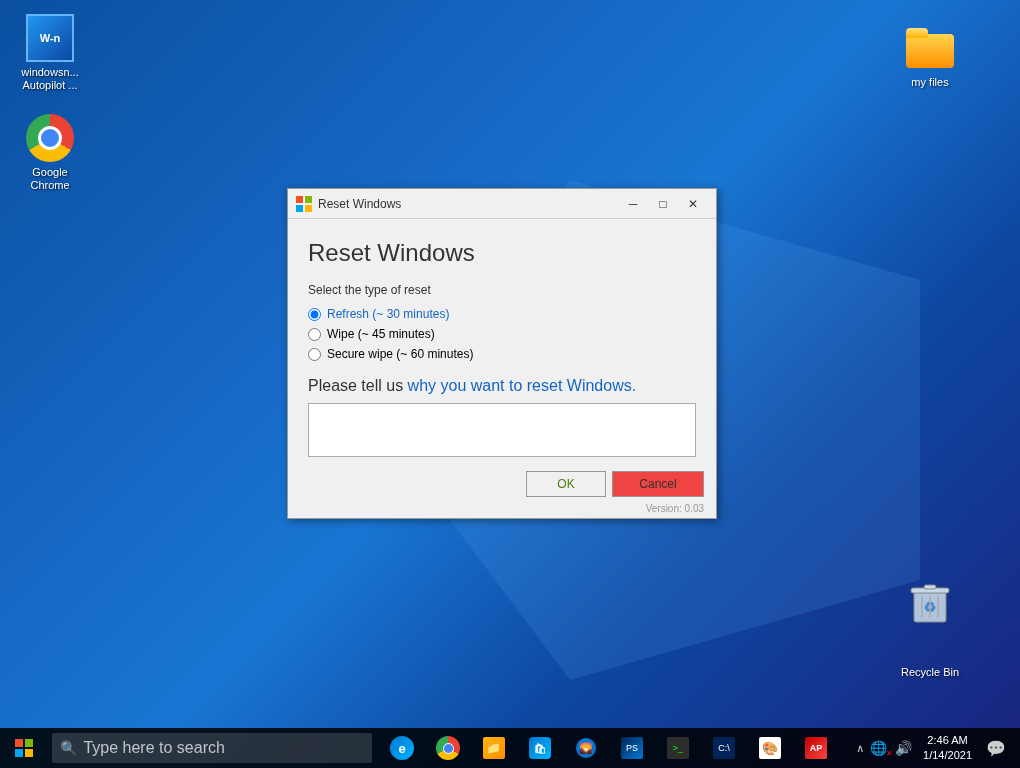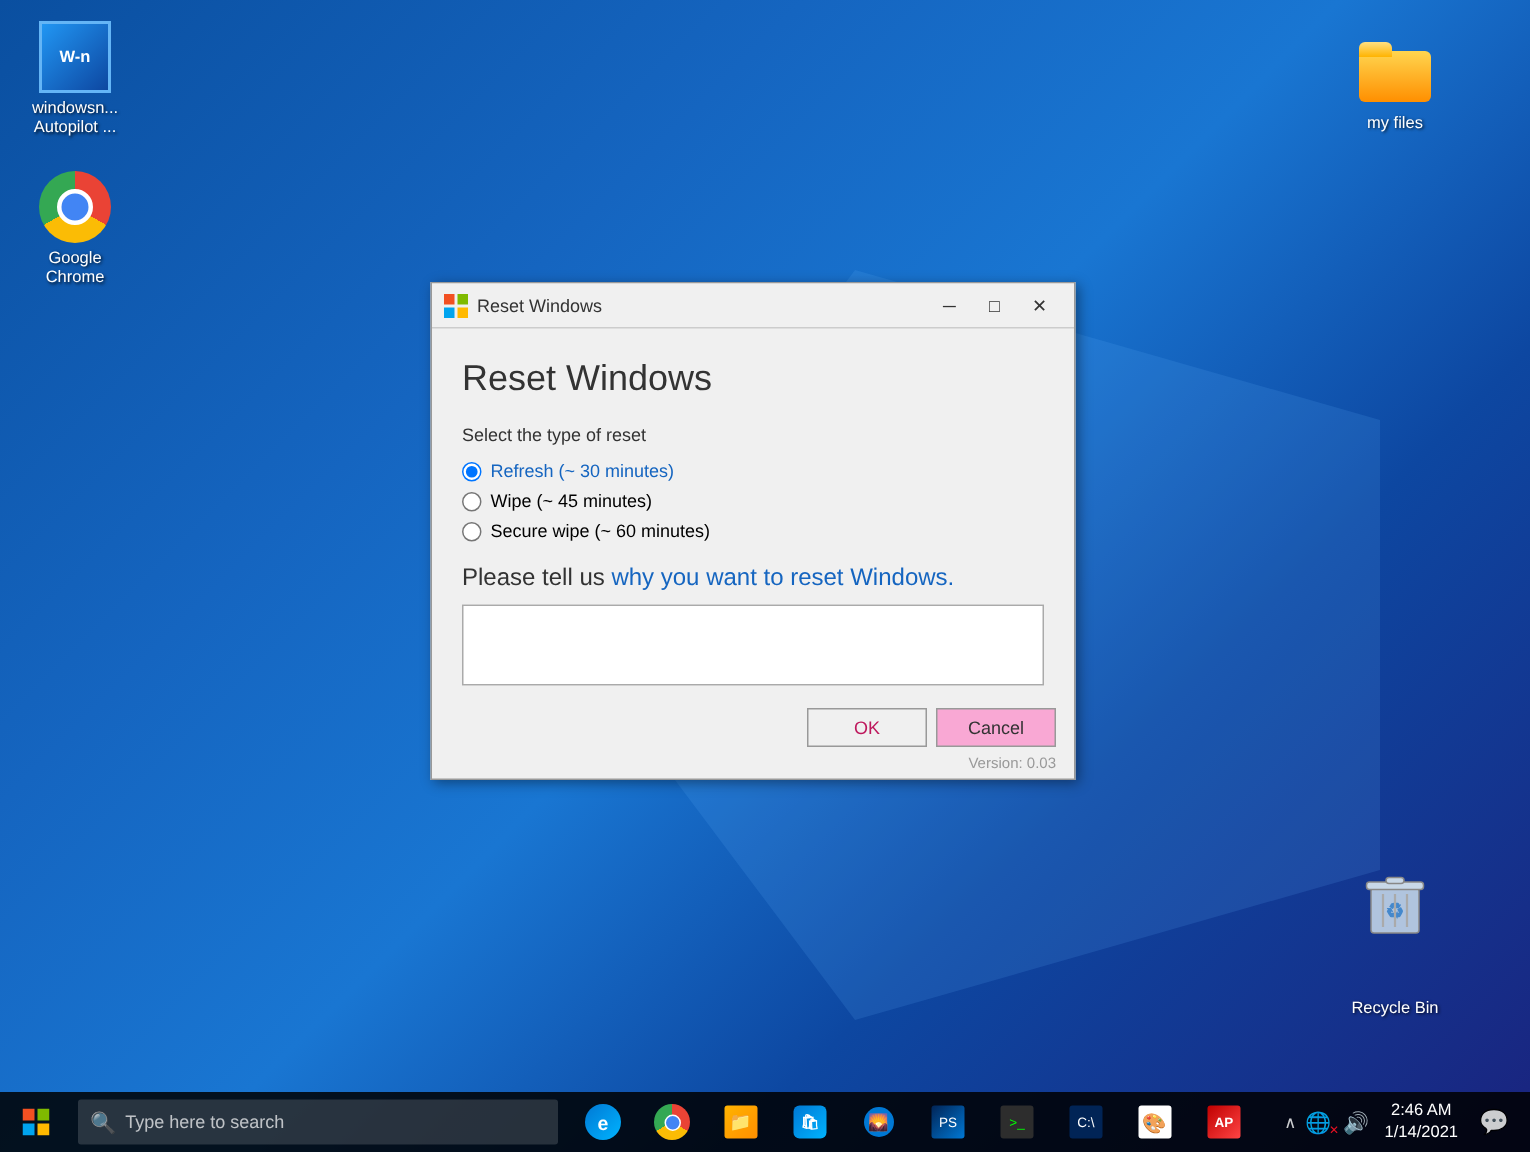--- a/index.html
+++ b/index.html
@@ -179,21 +179,21 @@
     }
 
     .search-icon-taskbar {
       color: rgba(255,255,255,0.7);
       margin-right: 6px;
       font-size: 14px;
     }
 
     .search-text {
       color: rgba(255,255,255,0.7);
-      font-size: 12px;
+      font-size: 16px;
       text-align: right;
     }
 
     .taskbar-icons {
       display: flex;
       align-items: center;
       margin-left: 4px;
       gap: 2px;
     }
 
@@ -414,27 +414,27 @@
       border-top: none;
     }
 
     .dialog-ok-btn {
       width: 80px;
       height: 26px;
       background: #f0f0f0;
       border: 1px solid #999;
       cursor: pointer;
       font-size: 12px;
-      color: #be185d;
+      color: #4d7c0f;
     }
 
     .dialog-cancel-btn {
-      width: 80px;
+      width: 92px;
       height: 26px;
-      background: #f9a8d4;
+      background: #ef4444;
       border: 1px solid #999;
       cursor: pointer;
       font-size: 12px;
       color: #333;
     }
 
     .dialog-version {
       font-size: 10px;
       color: #999;
       text-align: right;

